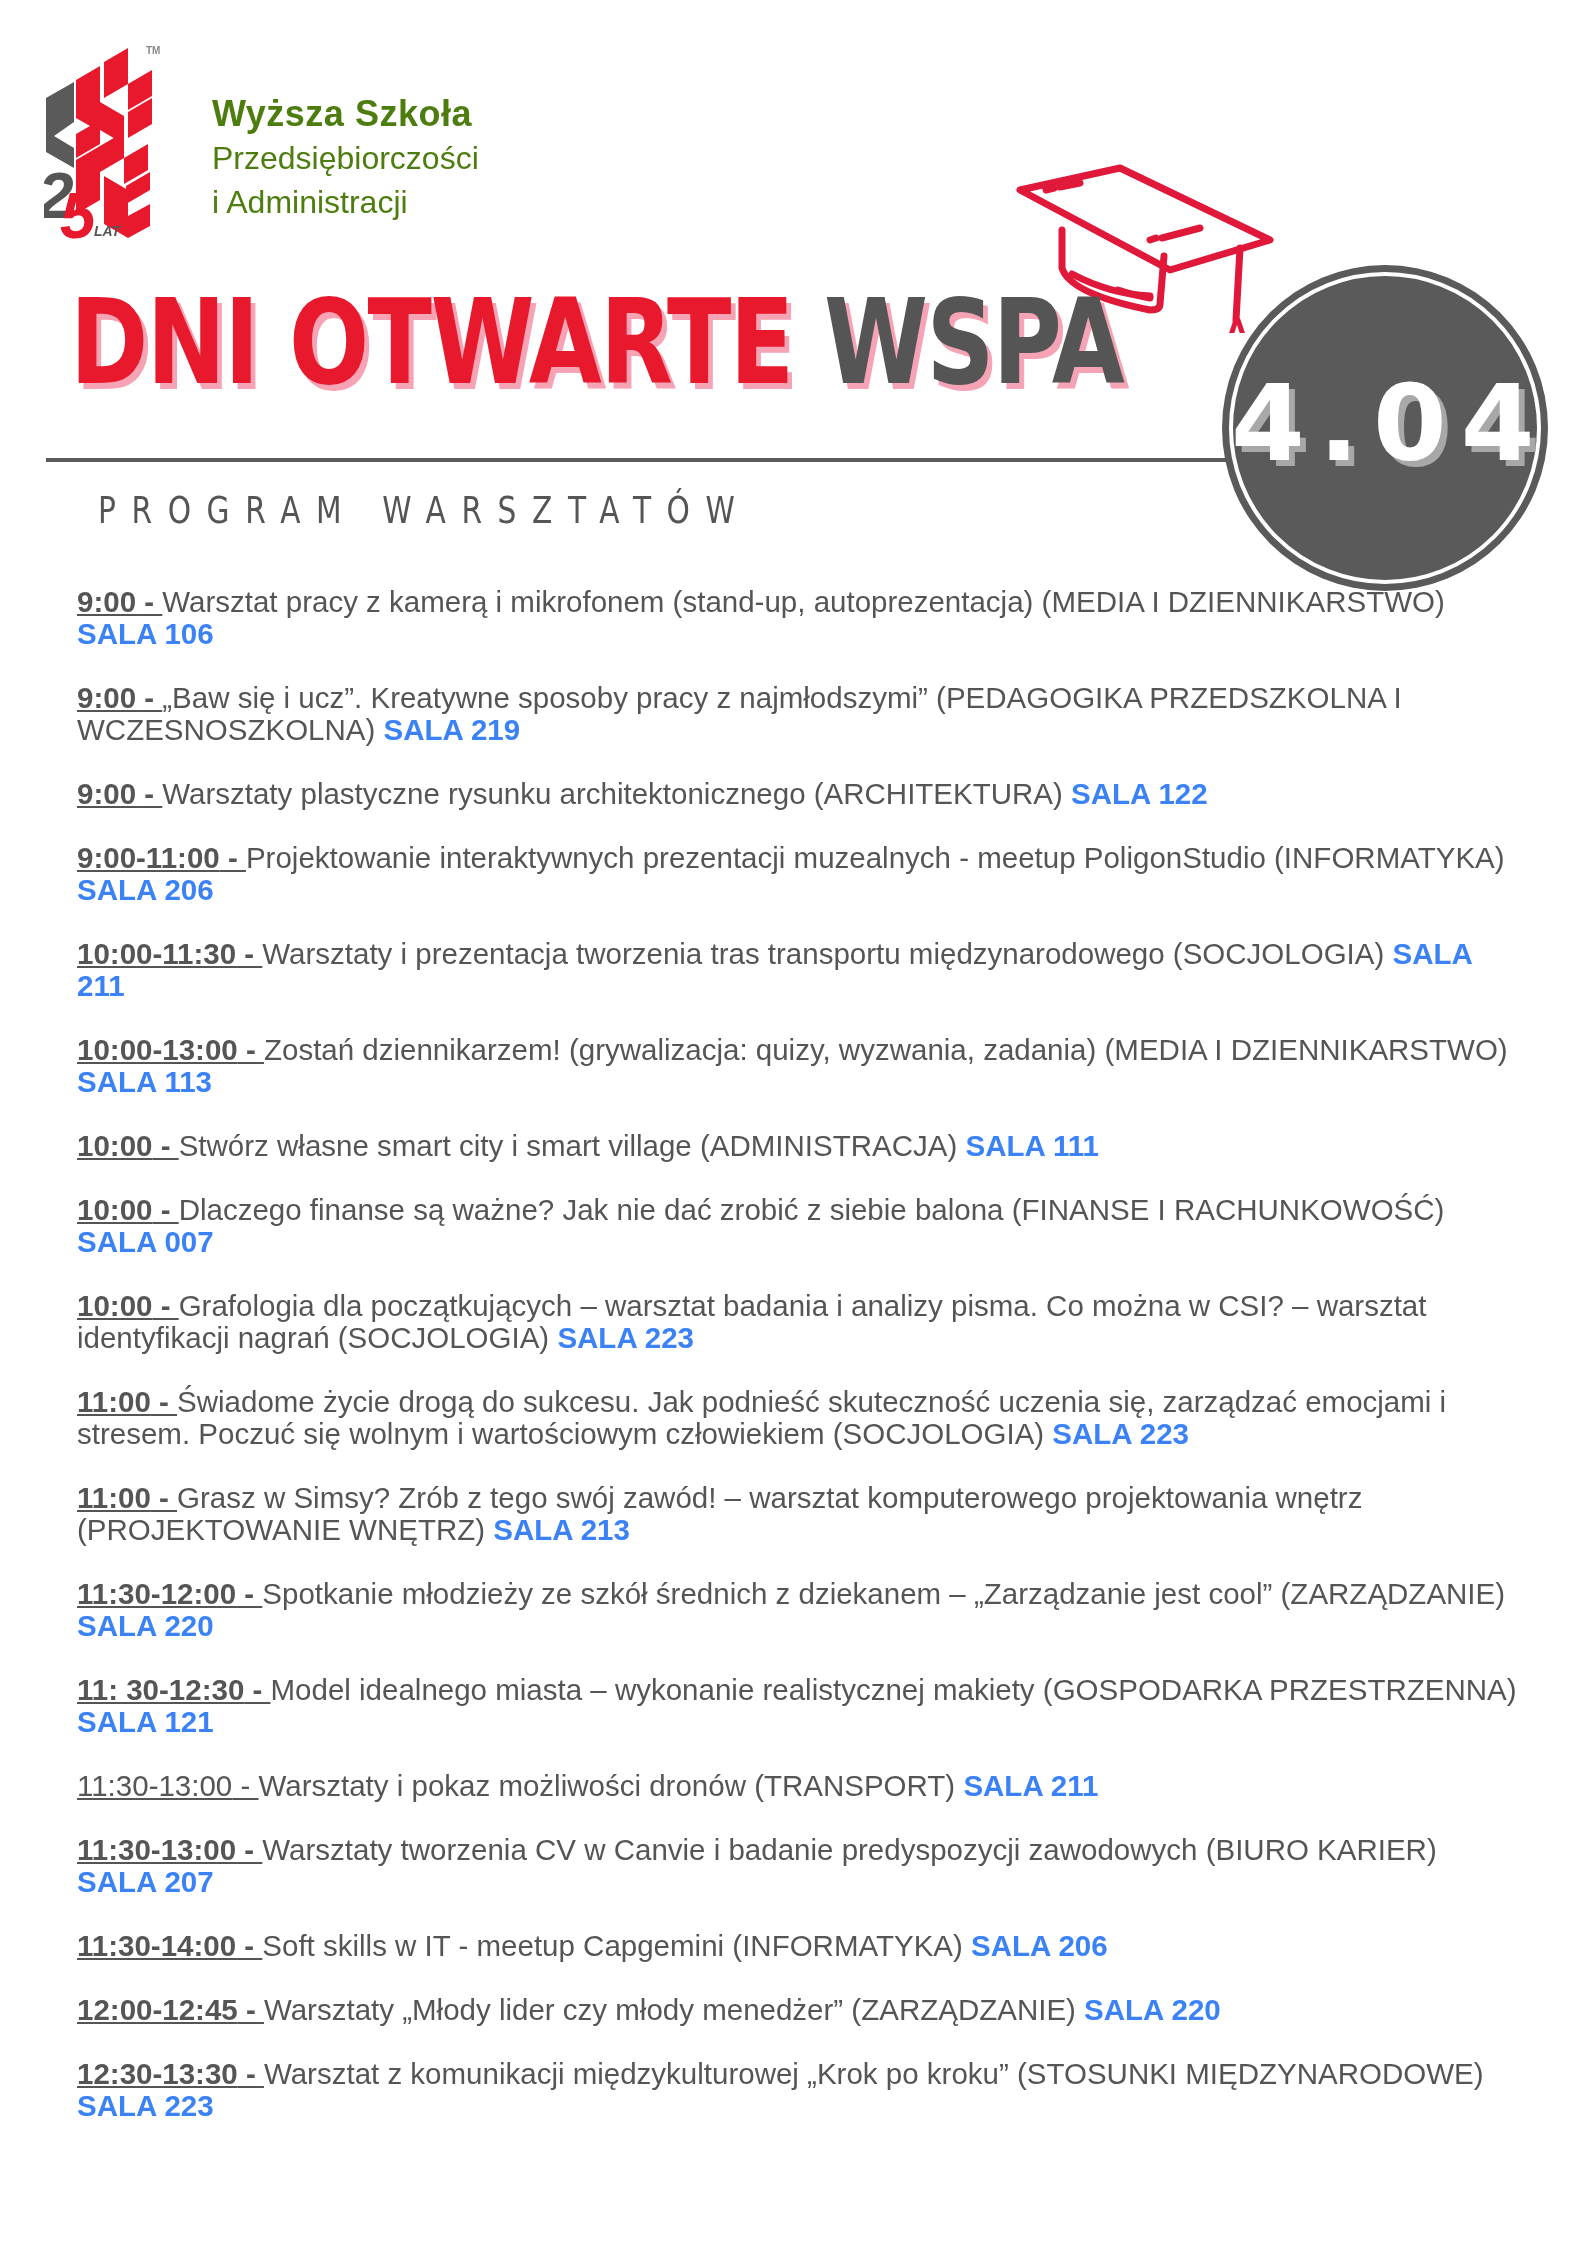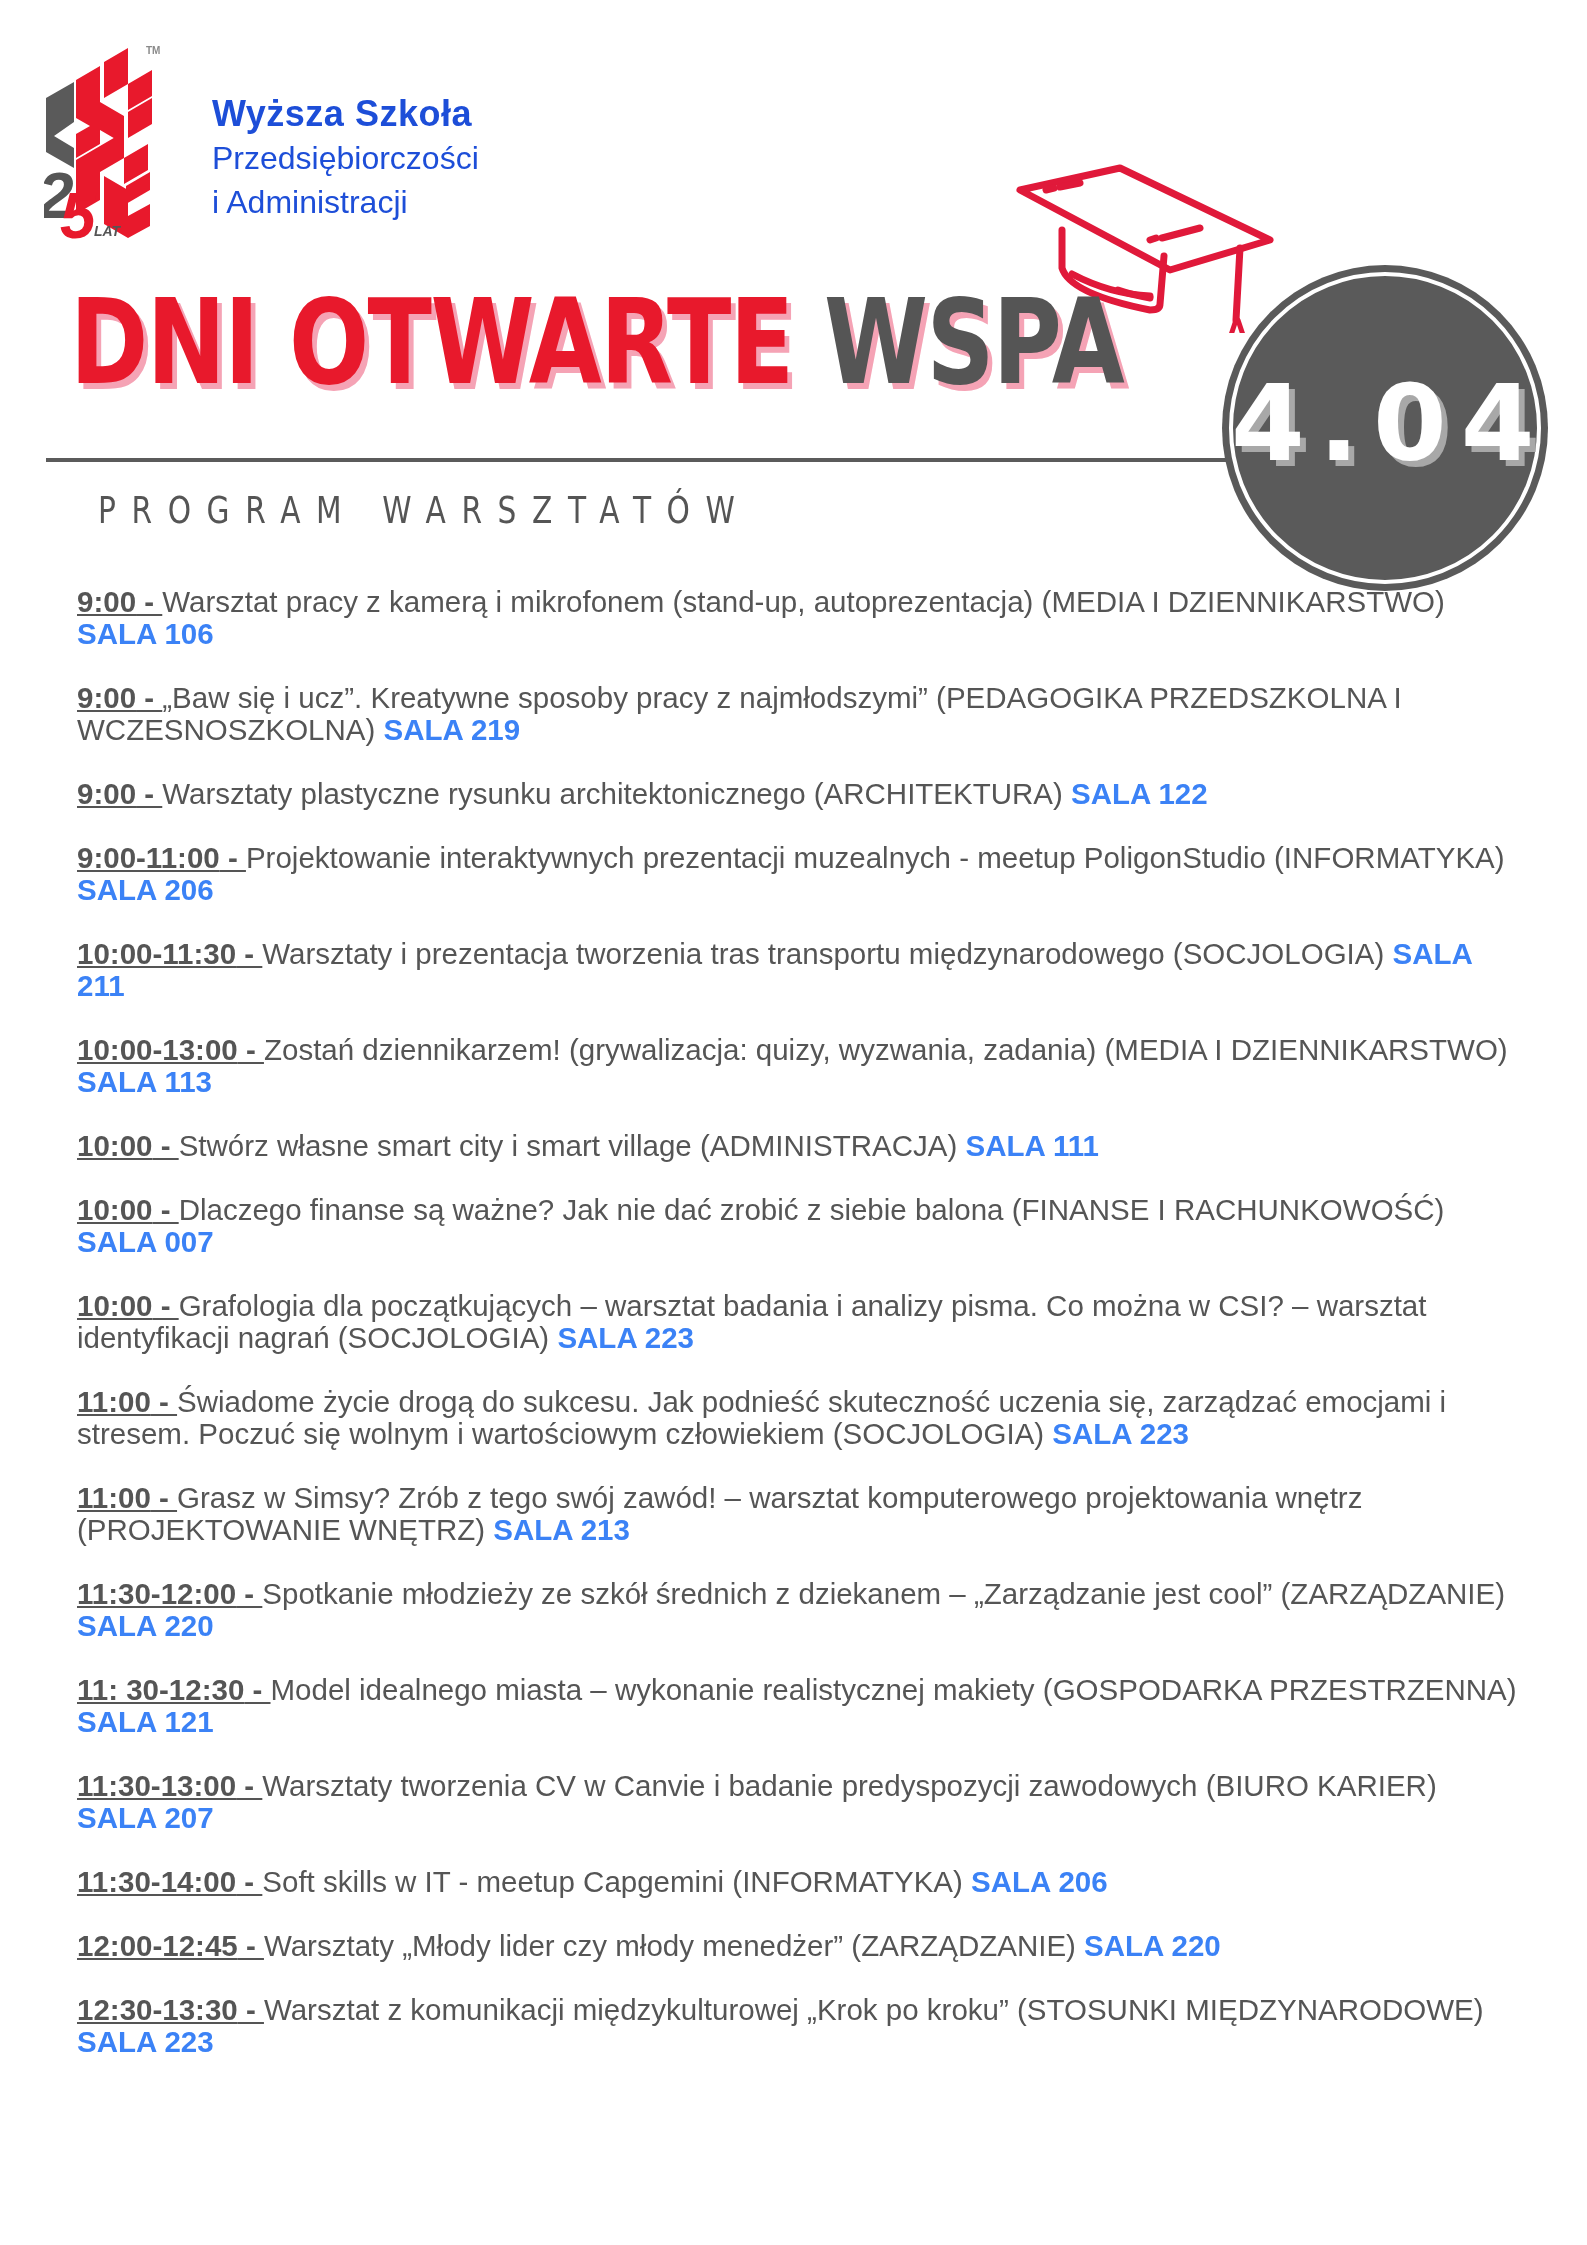--- a/index.html
+++ b/index.html
@@ -2,21 +2,21 @@
 <html><head>
 <meta charset="utf-8">
 <style>
   html, body { margin:0; padding:0; background:#ffffff; }
   body { width:1587px; height:2245px; position:relative; overflow:hidden;
          font-family:"Liberation Sans", "DejaVu Sans", sans-serif; color:#555555; }
 
   
   .logo { position:absolute; left:44px; top:40px; width:480px; height:200px; }
   .logo-mark { position:absolute; left:0; top:0; width:150px; height:200px; }
-  .logo-text { position:absolute; left:168px; top:52px; line-height:44px; color:#1d4ed8; }
+  .logo-text { position:absolute; left:168px; top:52px; line-height:44px; color:#4d7c0f; }
   .logo-text .l1 { font-size:36px; font-weight:bold; letter-spacing:0.5px; }
   .logo-text .l2, .logo-text .l3 { font-size:32px; font-weight:normal; }
 
   
   .cap { position:absolute; left:1010px; top:158px; width:280px; height:175px; }
 
   
   .title { position:absolute; left:70px; top:278px; font-family:"DejaVu Sans", sans-serif;
            font-weight:bold; font-size:118px; line-height:128px; letter-spacing:-2px;
            transform:scaleX(0.80); transform-origin:left top; white-space:nowrap; }
@@ -106,17 +106,18 @@
     <p class="entry"><span class="time">9:00-11:00</span><span class="time"> - </span><span>Projektowanie interaktywnych prezentacji muzealnych - meetup PoligonStudio (INFORMATYKA)</span> <span class="room">SALA 206</span></p>
     <p class="entry"><span class="time">10:00-11:30</span><span class="time"> - </span><span>Warsztaty i prezentacja tworzenia tras transportu międzynarodowego (SOCJOLOGIA)</span> <span class="room">SALA 211</span></p>
     <p class="entry"><span class="time">10:00-13:00</span><span class="time"> - </span><span>Zostań dziennikarzem! (grywalizacja: quizy, wyzwania, zadania) (MEDIA I DZIENNIKARSTWO)</span> <span class="room">SALA 113</span></p>
     <p class="entry"><span class="time">10:00</span><span class="time"> - </span><span>Stwórz własne smart city i smart village (ADMINISTRACJA)</span> <span class="room">SALA 111</span></p>
     <p class="entry"><span class="time">10:00</span><span class="time"> - </span><span>Dlaczego finanse są ważne? Jak nie dać zrobić z siebie balona (FINANSE I RACHUNKOWOŚĆ)</span> <span class="room">SALA 007</span></p>
     <p class="entry"><span class="time">10:00</span><span class="time"> - </span><span>Grafologia dla początkujących – warsztat badania i analizy pisma. Co można w CSI? – warsztat identyfikacji nagrań (SOCJOLOGIA)</span> <span class="room">SALA 223</span></p>
     <p class="entry"><span class="time">11:00</span><span class="time"> - </span><span>Świadome życie drogą do sukcesu. Jak podnieść skuteczność uczenia się, zarządzać emocjami i stresem. Poczuć się wolnym i wartościowym człowiekiem (SOCJOLOGIA)</span> <span class="room">SALA 223</span></p>
     <p class="entry"><span class="time">11:00</span><span class="time"> - </span><span>Grasz w Simsy? Zrób z tego swój zawód! – warsztat komputerowego projektowania wnętrz (PROJEKTOWANIE WNĘTRZ)</span> <span class="room">SALA 213</span></p>
     <p class="entry"><span class="time">11:30-12:00</span><span class="time"> - </span><span>Spotkanie młodzieży ze szkół średnich z dziekanem – „Zarządzanie jest cool” (ZARZĄDZANIE)</span> <span class="room">SALA 220</span></p>
     <p class="entry"><span class="time">11: 30-12:30</span><span class="time"> - </span><span>Model idealnego miasta – wykonanie realistycznej makiety (GOSPODARKA PRZESTRZENNA)</span> <span class="room">SALA 121</span></p>
+    <p class="entry"><span class="time medium">11:30-13:00</span><span class="time medium"> - </span><span>Warsztaty i pokaz możliwości dronów (TRANSPORT)</span> <span class="room">SALA 211</span></p>
     <p class="entry"><span class="time">11:30-13:00</span><span class="time"> - </span><span>Warsztaty tworzenia CV w Canvie i badanie predyspozycji zawodowych (BIURO KARIER)</span> <span class="room">SALA 207</span></p>
     <p class="entry"><span class="time">11:30-14:00</span><span class="time"> - </span><span>Soft skills w IT - meetup Capgemini (INFORMATYKA)</span> <span class="room">SALA 206</span></p>
     <p class="entry"><span class="time">12:00-12:45</span><span class="time"> - </span><span>Warsztaty „Młody lider czy młody menedżer” (ZARZĄDZANIE)</span> <span class="room">SALA 220</span></p>
     <p class="entry"><span class="time">12:30-13:30</span><span class="time"> - </span><span>Warsztat z komunikacji międzykulturowej „Krok po kroku” (STOSUNKI MIĘDZYNARODOWE)</span> <span class="room">SALA 223</span></p>
   </div>
 
 </body></html>

